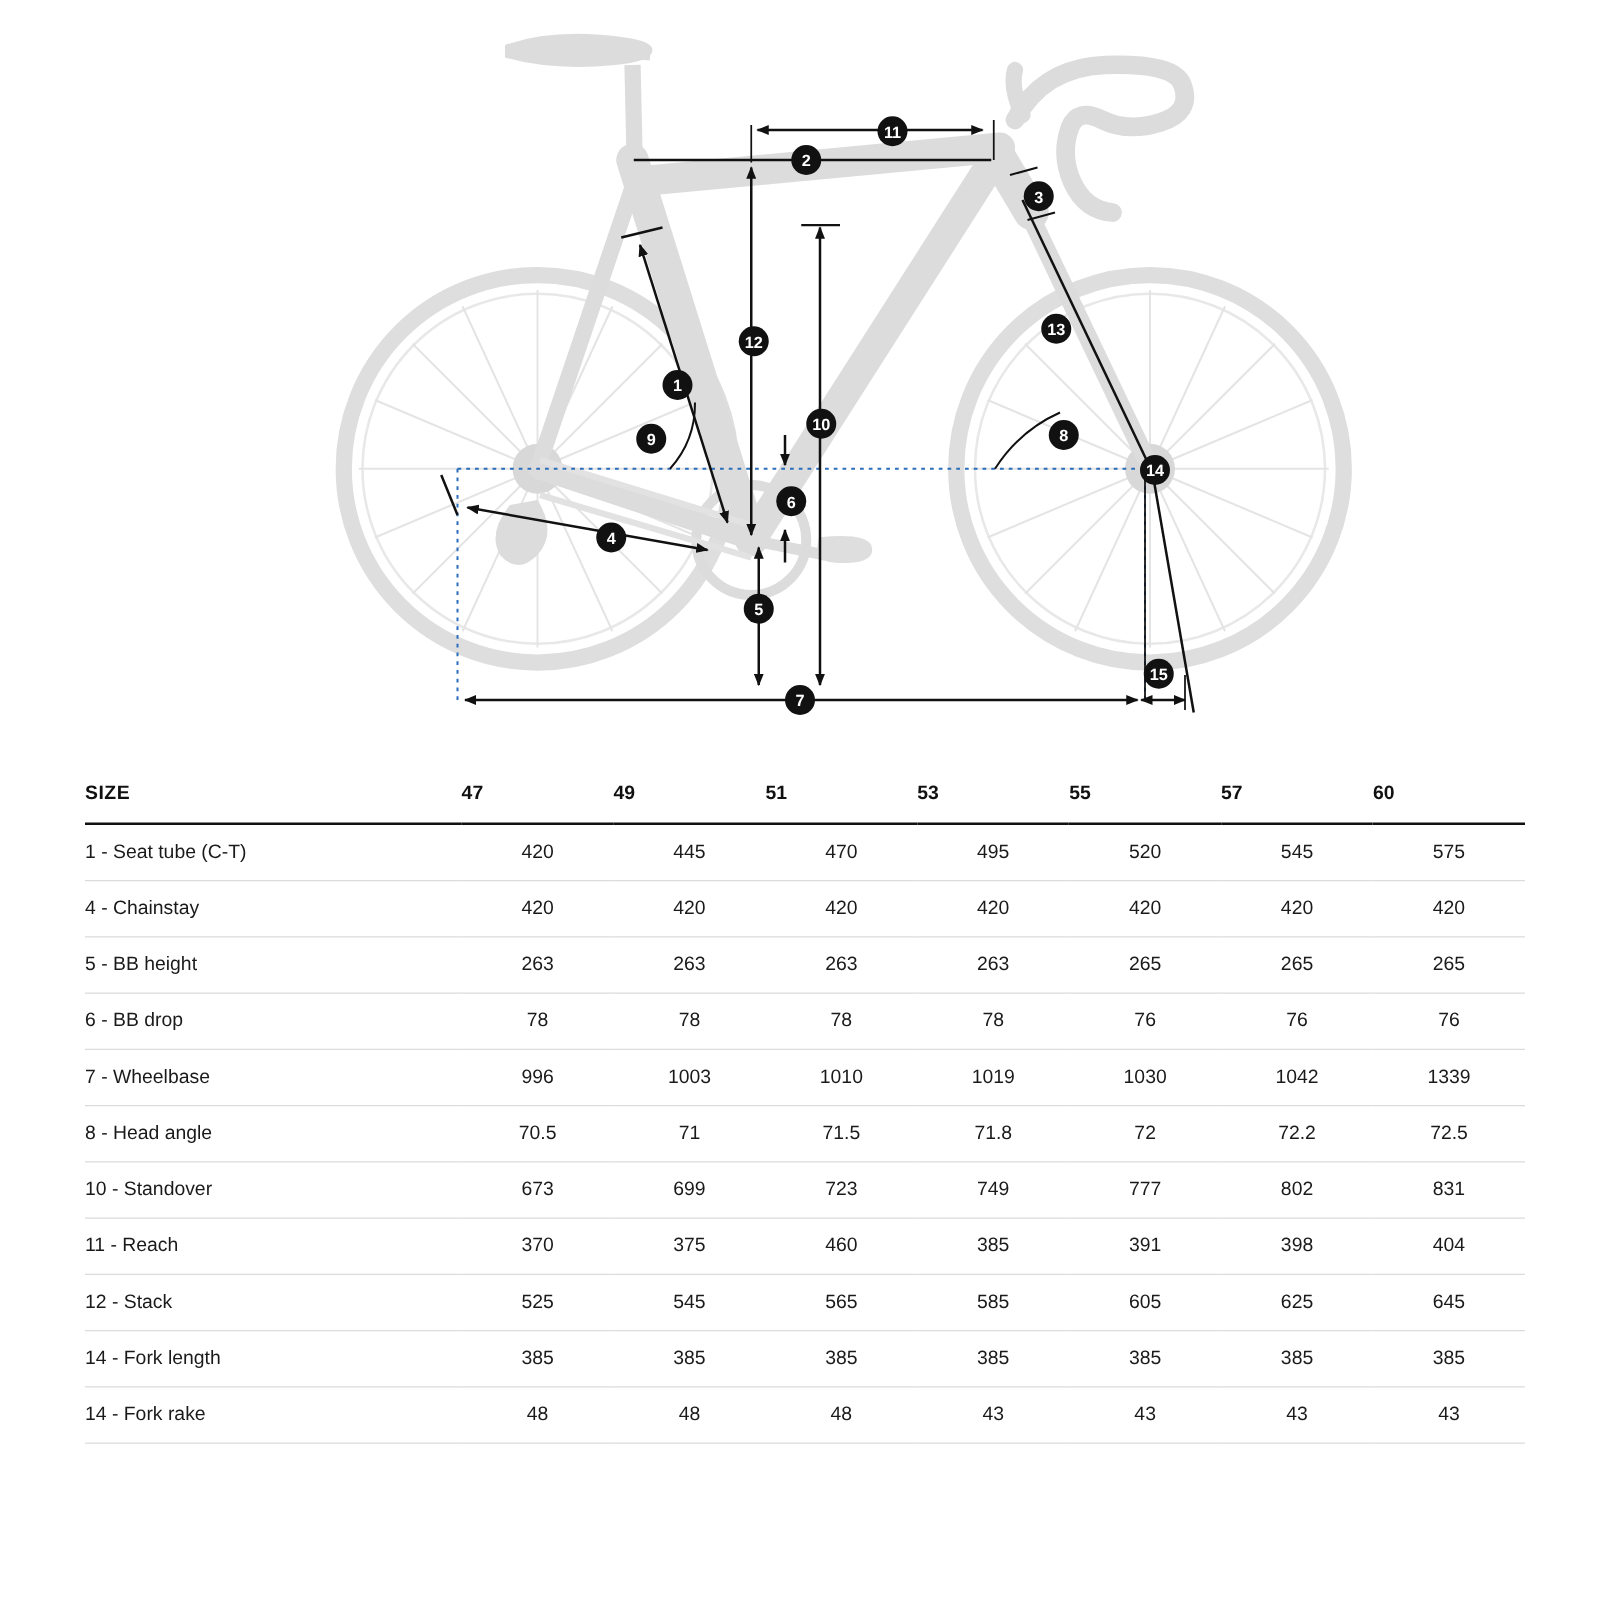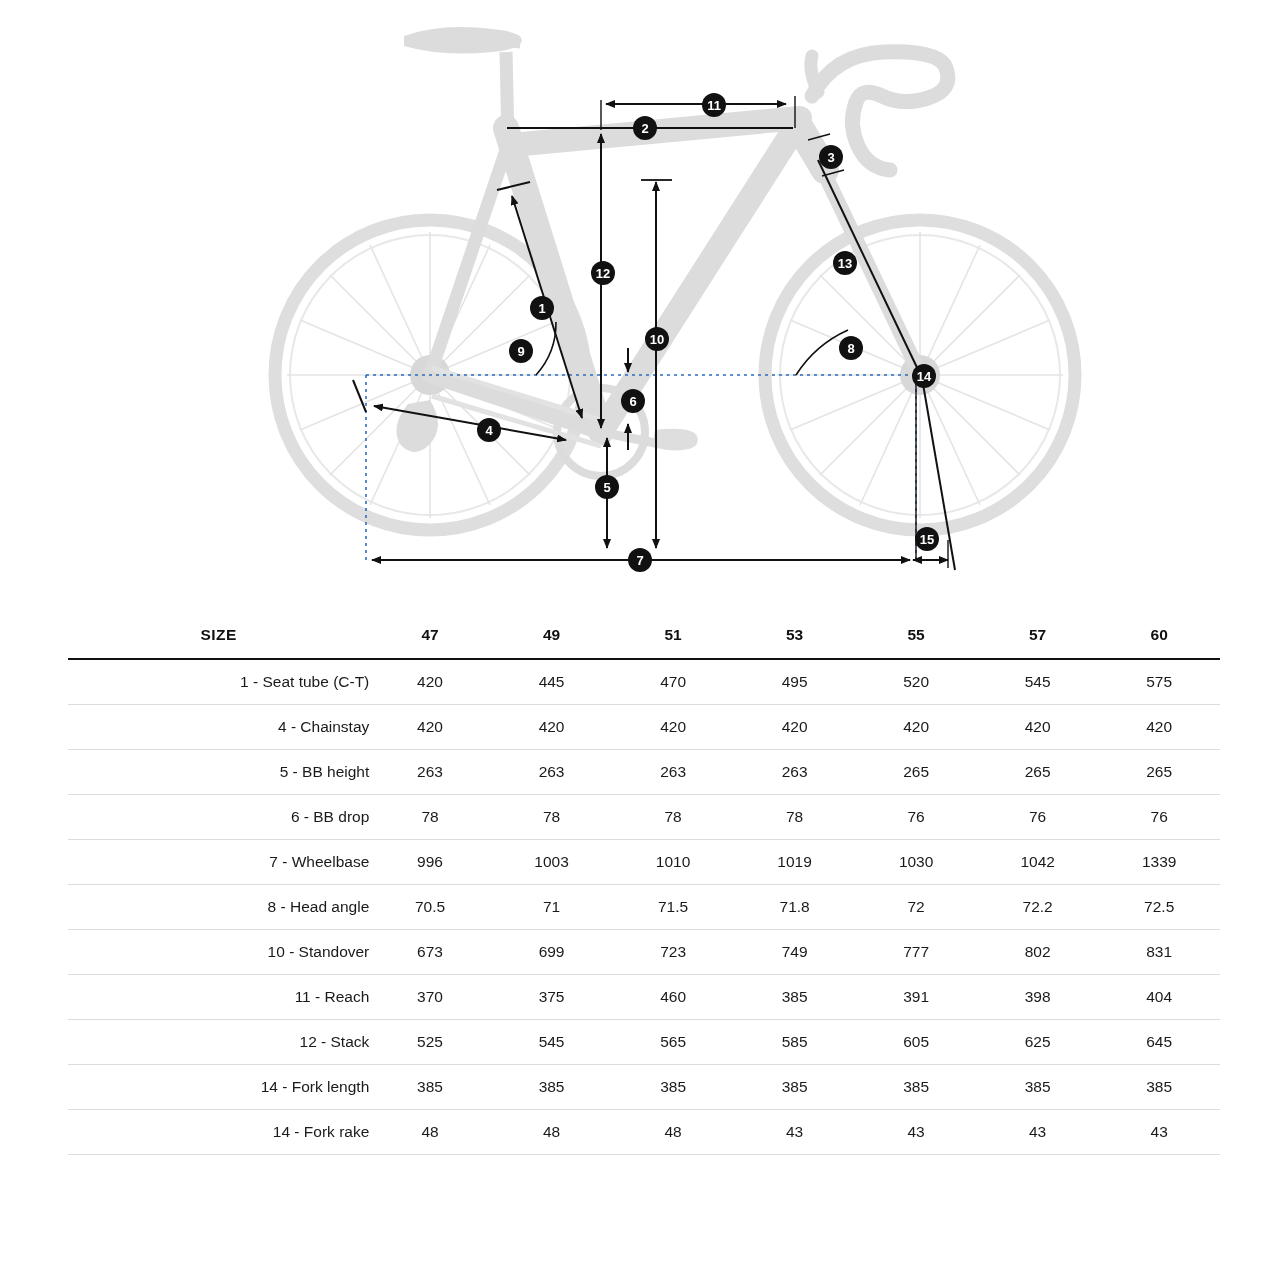--- a/index.html
+++ b/index.html
@@ -50,36 +50,36 @@
     vertical-align: middle;
   }
   table.geo thead th {
     font-size: 15.5px;
     font-weight: bold;
     color: #111;
     border-bottom: 2px solid #111;
     height: 46px;
   }
   table.geo thead th.size-label {
-    text-align: center;
+    text-align: left;
     letter-spacing: 0.4px;
   }
   table.geo thead th.col {
-    text-align: center;
+    text-align: left;
   }
   table.geo tbody td {
     border-bottom: 1px solid #dcdcdc;
     color: #1a1a1a;
     font-size: 15.5px;
   }
   table.geo tbody tr:last-child td {
     border-bottom: 1px solid #dcdcdc;
   }
   table.geo td.rowlabel {
-    text-align: right;
+    text-align: left;
     white-space: nowrap;
   }
   table.geo td.val {
     text-align: center;
   }
   col.c-label { width: 300px; }
   col.c-v { width: 121px; }
 </style>
 </head>
 <body>

